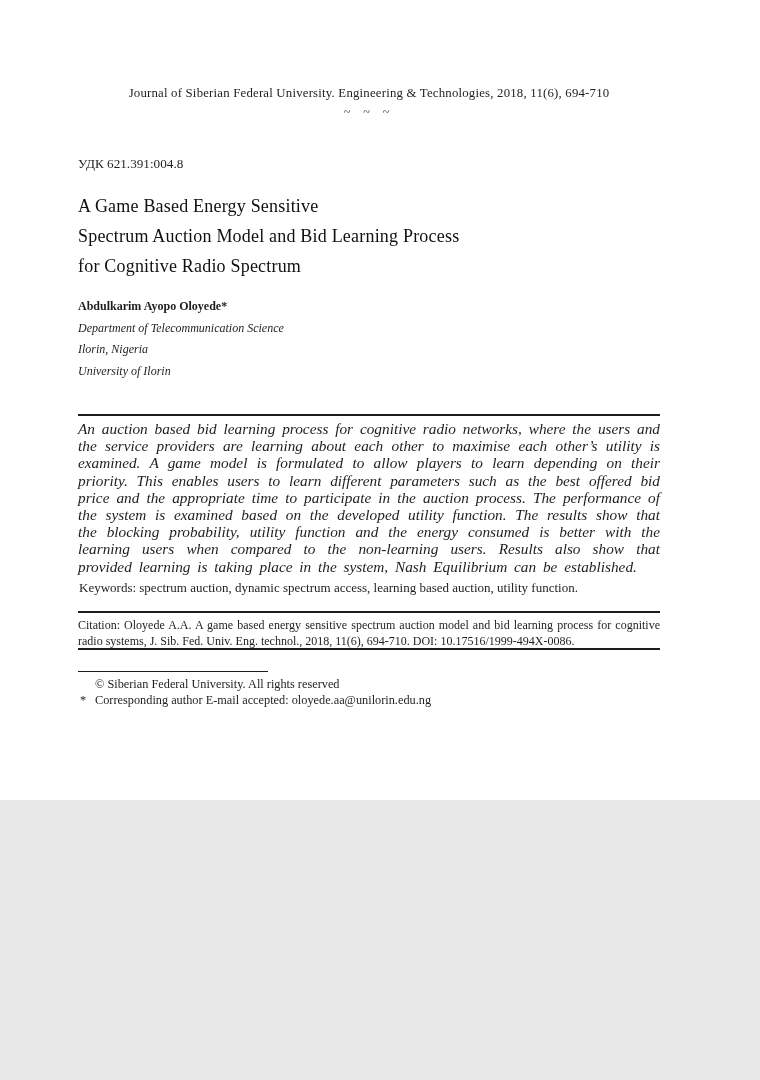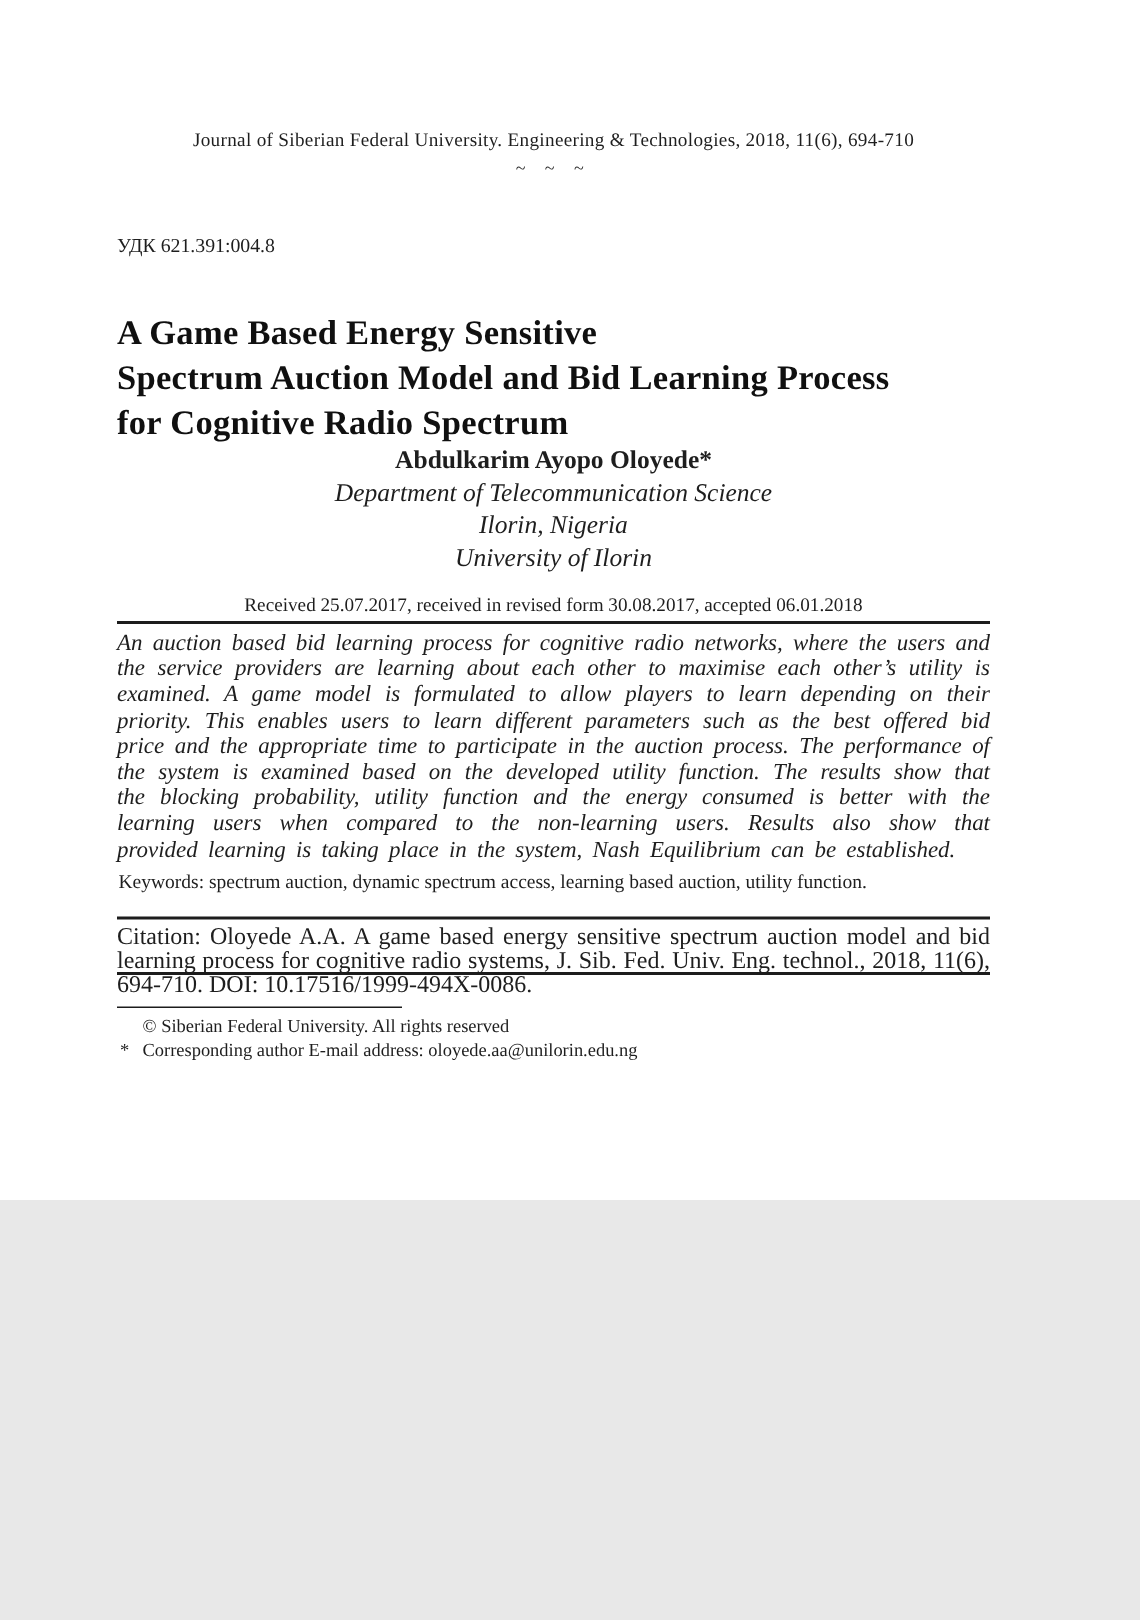--- a/index.html
+++ b/index.html
@@ -28,31 +28,30 @@
     font-size: 12px;
     letter-spacing: 5px;
     color: #2a2a2a;
   }
   .udc {
     top: 156px;
     font-size: 13.2px;
   }
   .title {
     top: 191px;
-    font-size: 23px;
-    font-weight: bold;
+    font-size: 18px;
+    font-weight: normal;
     line-height: 30px;
     color: #101010;
     letter-spacing: 0.2px;
-    margin-top: 16px;
   }
   .author-block {
     top: 296px;
-    text-align: center;
-    font-size: 17px;
+    text-align: left;
+    font-size: 12px;
     line-height: 21.5px;
   }
   .author-name { font-weight: bold; }
   .affil { font-style: italic; }
   .received {
     top: 396px;
     text-align: center;
     font-size: 12.8px;
   }
   .rule {
@@ -70,21 +69,21 @@
     margin: 0;
   }
   .keywords {
     top: 579px;
     font-size: 13px;
     margin: 1px;
   }
   .rule-below-keywords { top: 611px; }
   .citation {
     top: 617px;
-    font-size: 16px;
+    font-size: 12px;
     line-height: 16.2px;
     text-align: justify;
     margin: 0;
   }
   .rule-below-citation { top: 648px; }
   .footnote-rule {
     top: 671px;
     left: 78px;
     width: 190px;
     border-top: 1.5px solid #1c1c1c;
@@ -124,39 +123,38 @@
     <div>for Cognitive Radio Spectrum</div>
   </div>
 
   <div class="abs colblock author-block">
     <div class="author-name">Abdulkarim Ayopo Oloyede*</div>
     <div class="affil">Department of Telecommunication Science</div>
     <div class="affil">Ilorin, Nigeria</div>
     <div class="affil">University of Ilorin</div>
   </div>
 
-  <div class="abs colblock received">Received 25.07.2017, received in revised form 30.08.2017, accepted 06.01.2018</div>
 
   <div class="abs colblock rule rule-above-abstract"></div>
 
   <p class="abs colblock abstract">An auction based bid learning process for cognitive radio networks, where the users and the service providers are learning about each other to maximise each other’s utility is examined. A game model is formulated to allow players to learn depending on their priority. This enables users to learn different parameters such as the best offered bid price and the appropriate time to participate in the auction process. The performance of the system is examined based on the developed utility function. The results show that the blocking probability, utility function and the energy consumed is better with the learning users when compared to the non-learning users. Results also show that provided learning is taking place in the system, Nash Equilibrium can be established.</p>
 
   <p class="abs colblock keywords">Keywords: spectrum auction, dynamic spectrum access, learning based auction, utility function.</p>
 
   <div class="abs colblock rule rule-below-keywords"></div>
 
   <p class="abs colblock citation">Citation: Oloyede A.A. A game based energy sensitive spectrum auction model and bid learning process for cognitive radio systems, J. Sib. Fed. Univ. Eng. technol., 2018, 11(6), 694-710. DOI: 10.17516/1999-494X-0086.</p>
 
   <div class="abs colblock rule rule-below-citation"></div>
 
   <div class="abs footnote-rule"></div>
 
   <div class="abs colblock footnote">
     <div class="fn-line">© Siberian Federal University. All rights reserved</div>
     <div class="fn-line fn-marker-line">
       <span class="fn-marker">*</span>
-      <span>Corresponding author E-mail address: oloyede.aa@unilorin.edu.ng</span>
+      <span>Corresponding author E-mail accepted: oloyede.aa@unilorin.edu.ng</span>
     </div>
   </div>
 
   <div class="abs colblock page-number">– 694 –</div>
 
 </div>
 
 </body></html>

